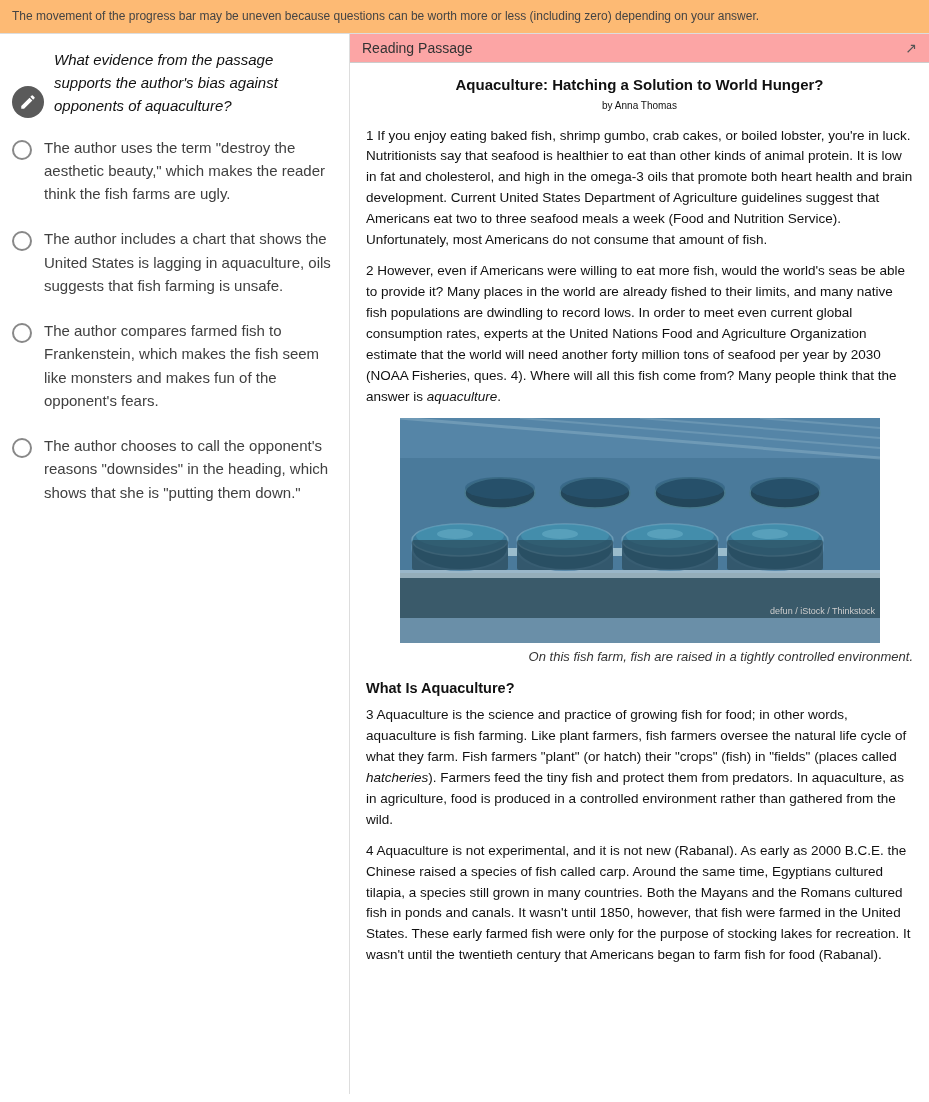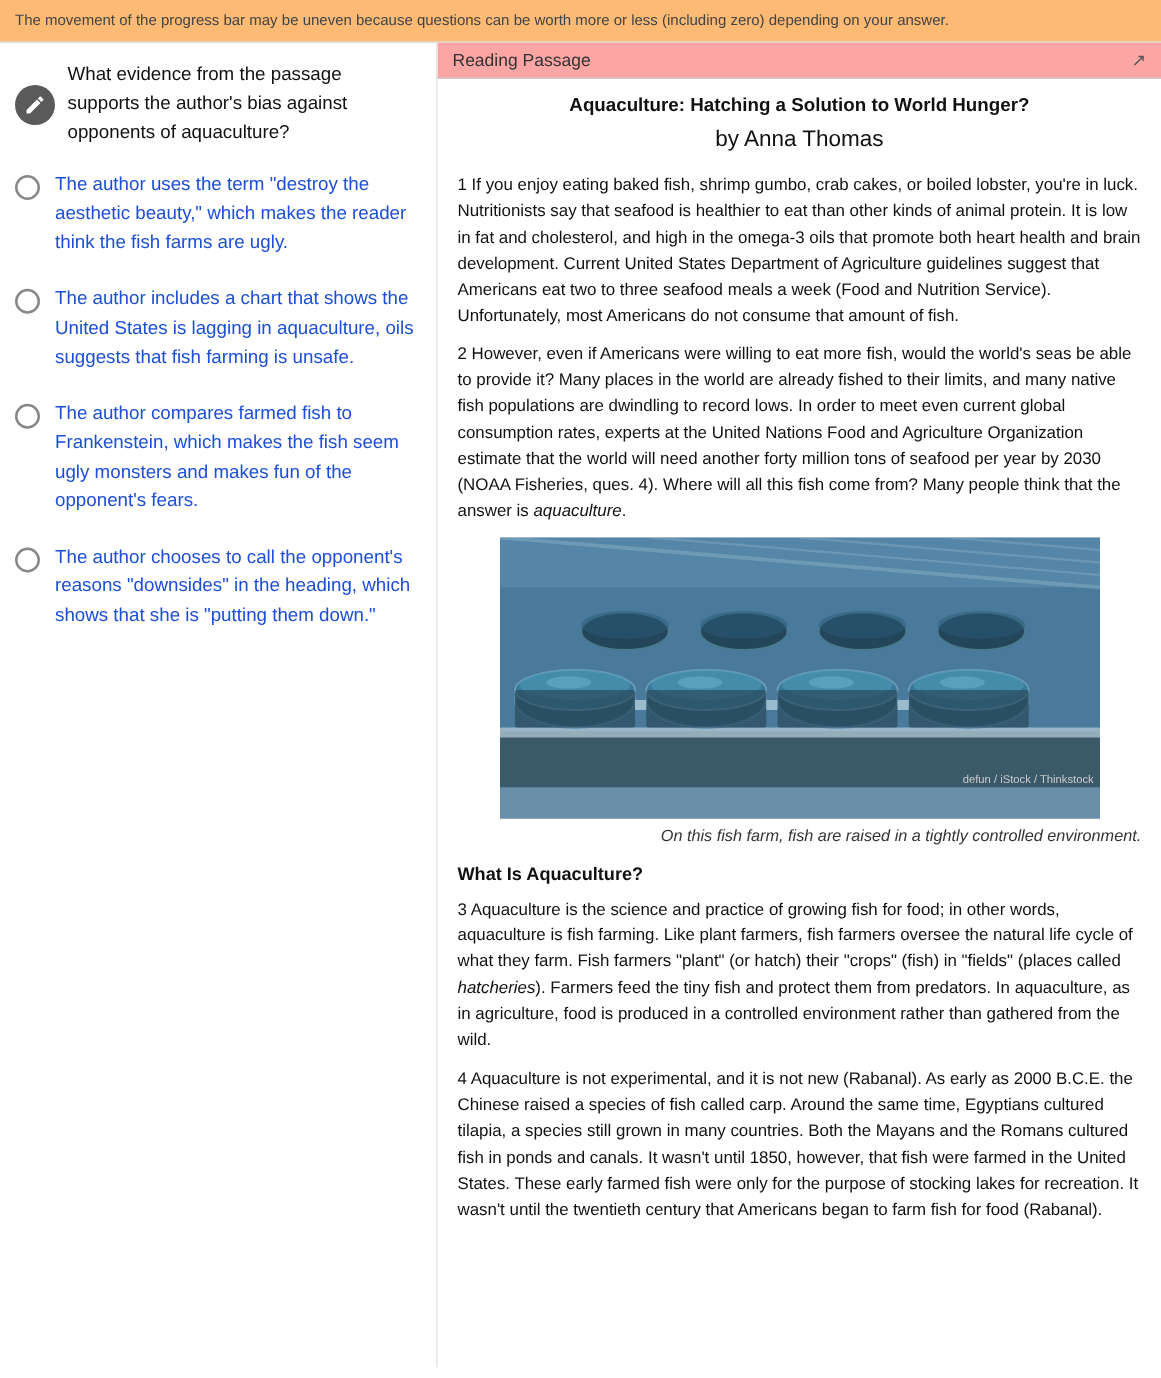--- a/index.html
+++ b/index.html
@@ -30,22 +30,23 @@
     
     .left-panel {
       width: 350px;
       min-width: 350px;
       padding: 14px 16px 16px 12px;
       border-right: 1px solid #ddd;
     }
 
     .question-header {
       display: flex;
-      align-items: center;
+      align-items: flex-end;
       margin-bottom: 18px;
+      font-style: italic;
     }
 
     .pencil-icon {
       width: 32px;
       height: 32px;
       background: #5a5a5a;
       border-radius: 50%;
       display: flex;
       align-items: center;
       justify-content: center;
@@ -85,21 +86,21 @@
       border-radius: 50%;
       flex-shrink: 0;
       margin-right: 12px;
       margin-top: 4px;
       background: #fff;
     }
 
     .option-text {
       font-size: 15px;
       line-height: 1.55;
-      color: #1d4ed8;
+      color: #404040;
     }
 
     
     .right-panel {
       flex: 1;
       padding: 0;
       overflow: hidden;
     }
 
     .reading-passage-header {
@@ -133,21 +134,21 @@
 
     .passage-title {
       text-align: center;
       font-weight: bold;
       font-size: 15px;
       margin-bottom: 2px;
     }
 
     .passage-author {
       text-align: center;
-      font-size: 18px;
+      font-size: 10px;
       margin-bottom: 12px;
     }
 
     .passage-paragraph {
       margin-bottom: 10px;
     }
 
     .passage-paragraph .para-num {
       font-weight: normal;
     }
@@ -211,21 +212,21 @@
         <div class="option-text">The author uses the term "destroy the aesthetic beauty," which makes the reader think the fish farms are ugly.</div>
       </div>
 
       <div class="answer-option">
         <div class="radio-circle"></div>
         <div class="option-text">The author includes a chart that shows the United States is lagging in aquaculture, oils suggests that fish farming is unsafe.</div>
       </div>
 
       <div class="answer-option">
         <div class="radio-circle"></div>
-        <div class="option-text">The author compares farmed fish to Frankenstein, which makes the fish seem ugly monsters and makes fun of the opponent's fears.</div>
+        <div class="option-text">The author compares farmed fish to Frankenstein, which makes the fish seem like monsters and makes fun of the opponent's fears.</div>
       </div>
 
       <div class="answer-option">
         <div class="radio-circle"></div>
         <div class="option-text">The author chooses to call the opponent's reasons "downsides" in the heading, which shows that she is "putting them down."</div>
       </div>
 
     </div>
   </div>
 

